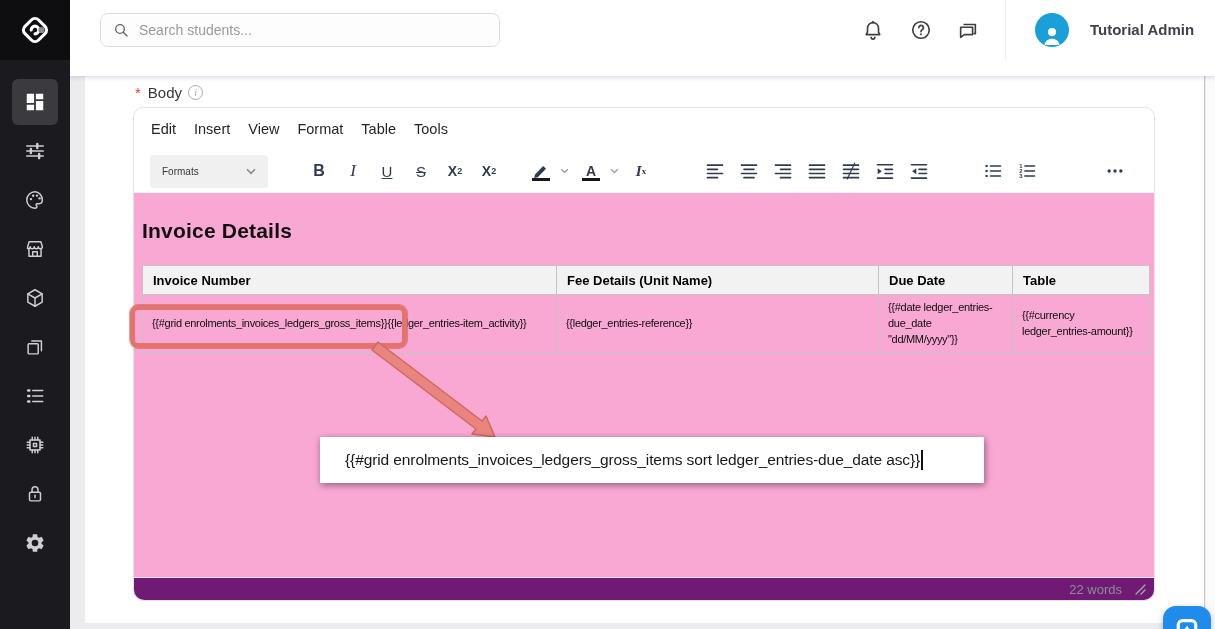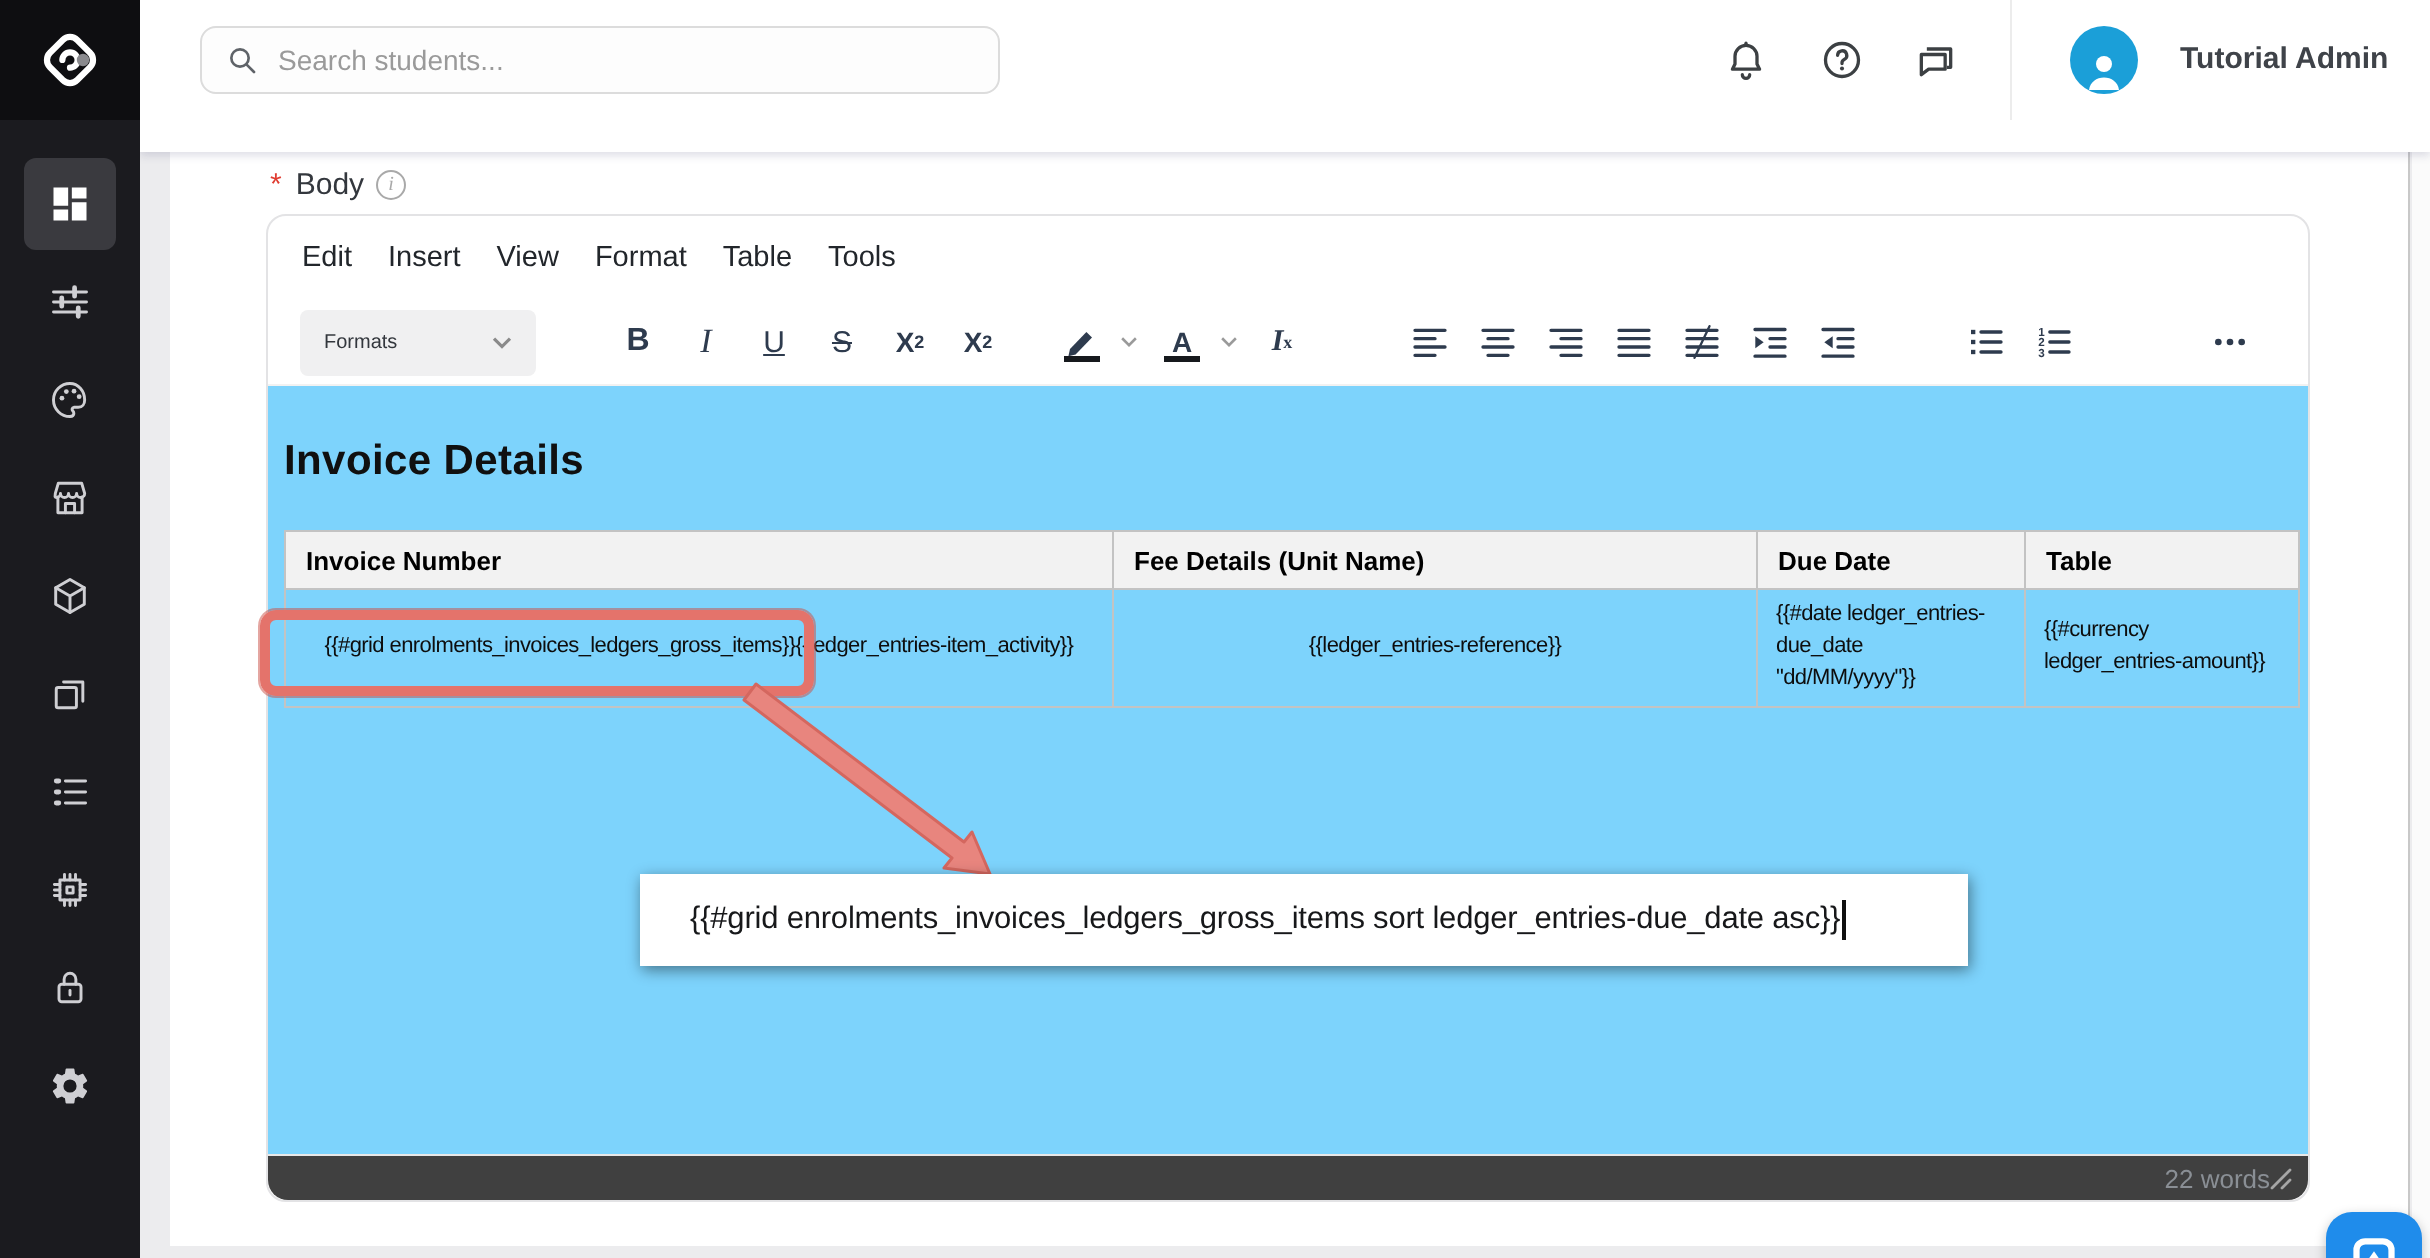--- a/index.html
+++ b/index.html
@@ -71,30 +71,30 @@
   .b-subsup .small { font-size:9px; }
   .sub .small { vertical-align:-4px; } .sup .small { vertical-align:6px; }
   .chev { width:16px; height:30px; display:flex; align-items:center; justify-content:center; cursor:pointer; }
   .chev svg { width:9px; height:6px; }
   .colorbar { position:absolute; left:6px; bottom:5px; width:18px; height:3px; background:#16191d; }
   .b-letterA { font-weight:700; font-size:14px; }
   .b-clear { font-family:"Liberation Serif",serif; font-style:italic; font-size:15px; font-weight:600; }
   .b-clear .small { font-size:9px; font-style:normal; vertical-align:-3px; }
   .gap-lg { width:22px; } .gap-md { width:14px; } .gap-sm { width:4px; }
 
-  .edit-area { flex:1; position:relative; background:#7dd3fc; overflow:hidden; }
+  .edit-area { flex:1; position:relative; background:#f9a8d4; overflow:hidden; }
   .content-heading { margin:26px 0 0 8px; font-size:21px; font-weight:700; color:#101010; letter-spacing:0.2px; }
   .tpl-table { margin:22px 0 0 8px; border-collapse:collapse; table-layout:fixed; width:1007px; }
   .tpl-table th, .tpl-table td { border:1px solid #c3c3c3; overflow:hidden; }
   .tpl-table th { background:#f2f2f2; font-size:13px; font-weight:700; color:#000; text-align:left; padding:6px 10px; height:29px; }
   .tpl-table td { height:59px; font-size:11px; letter-spacing:-0.3px; color:#0d0d0d; padding:4px 9px; vertical-align:middle; line-height:1.45; }
-  .td-nowrap { white-space:nowrap;text-align:center; }
+  .td-nowrap { white-space:nowrap; }
 
   .statusbar { height:23px; border-top:1px solid #e8e8e8; display:flex; align-items:center; justify-content:flex-end;
-               padding-right:8px; gap:0; border-radius:0 0 10px 10px; background:#404040; }
+               padding-right:8px; gap:13px; border-radius:0 0 10px 10px; background:#701a75; }
   .word-count { font-size:13px; color:#8a8f95; }
   .resize-handle { cursor:nwse-resize; display:flex; }
 
   
   .hl-box { position:absolute; left:130px; top:305px; width:277px; height:43px;
             border:5px solid #e4736b; border-radius:8px; z-index:3; box-shadow:0 0 0 1px rgba(201,77,68,0.5); }
   .anno-arrow { position:absolute; left:360px; top:340px; width:150px; height:105px; z-index:3; }
   .callout { position:absolute; left:320px; top:437px; width:664px; height:46px; background:#fff;
              box-shadow:1px 2px 7px rgba(0,0,0,0.45); display:flex; align-items:center; padding-left:25px; z-index:3; }
   .callout-text { font-size:15.5px; color:#17181a; letter-spacing:-0.1px; white-space:nowrap; }

